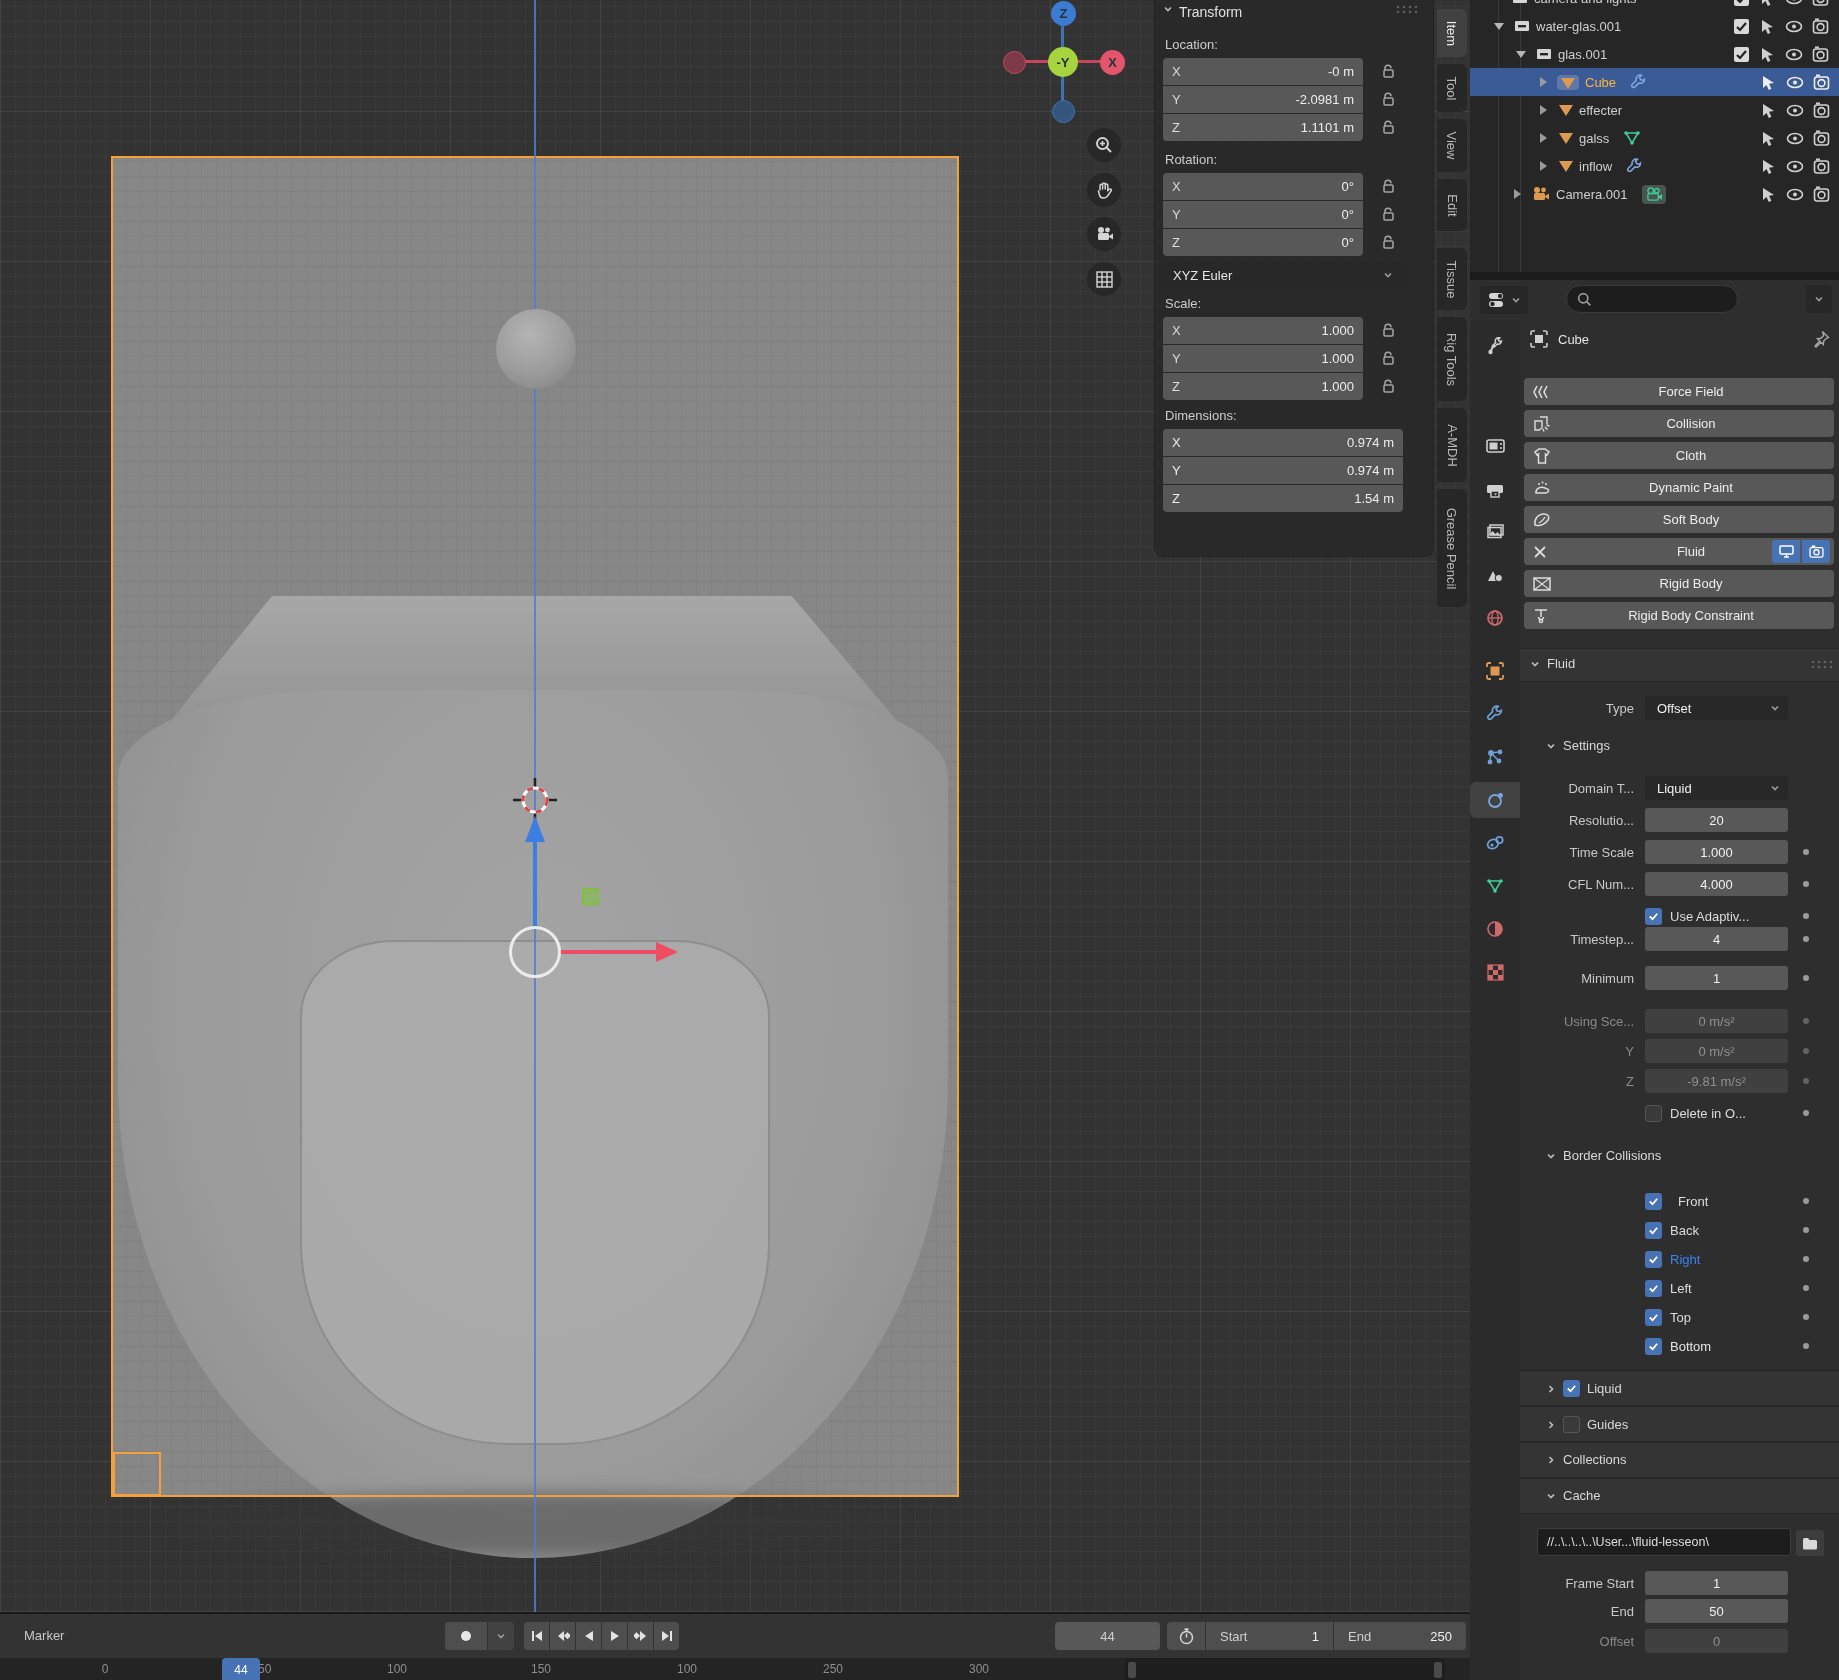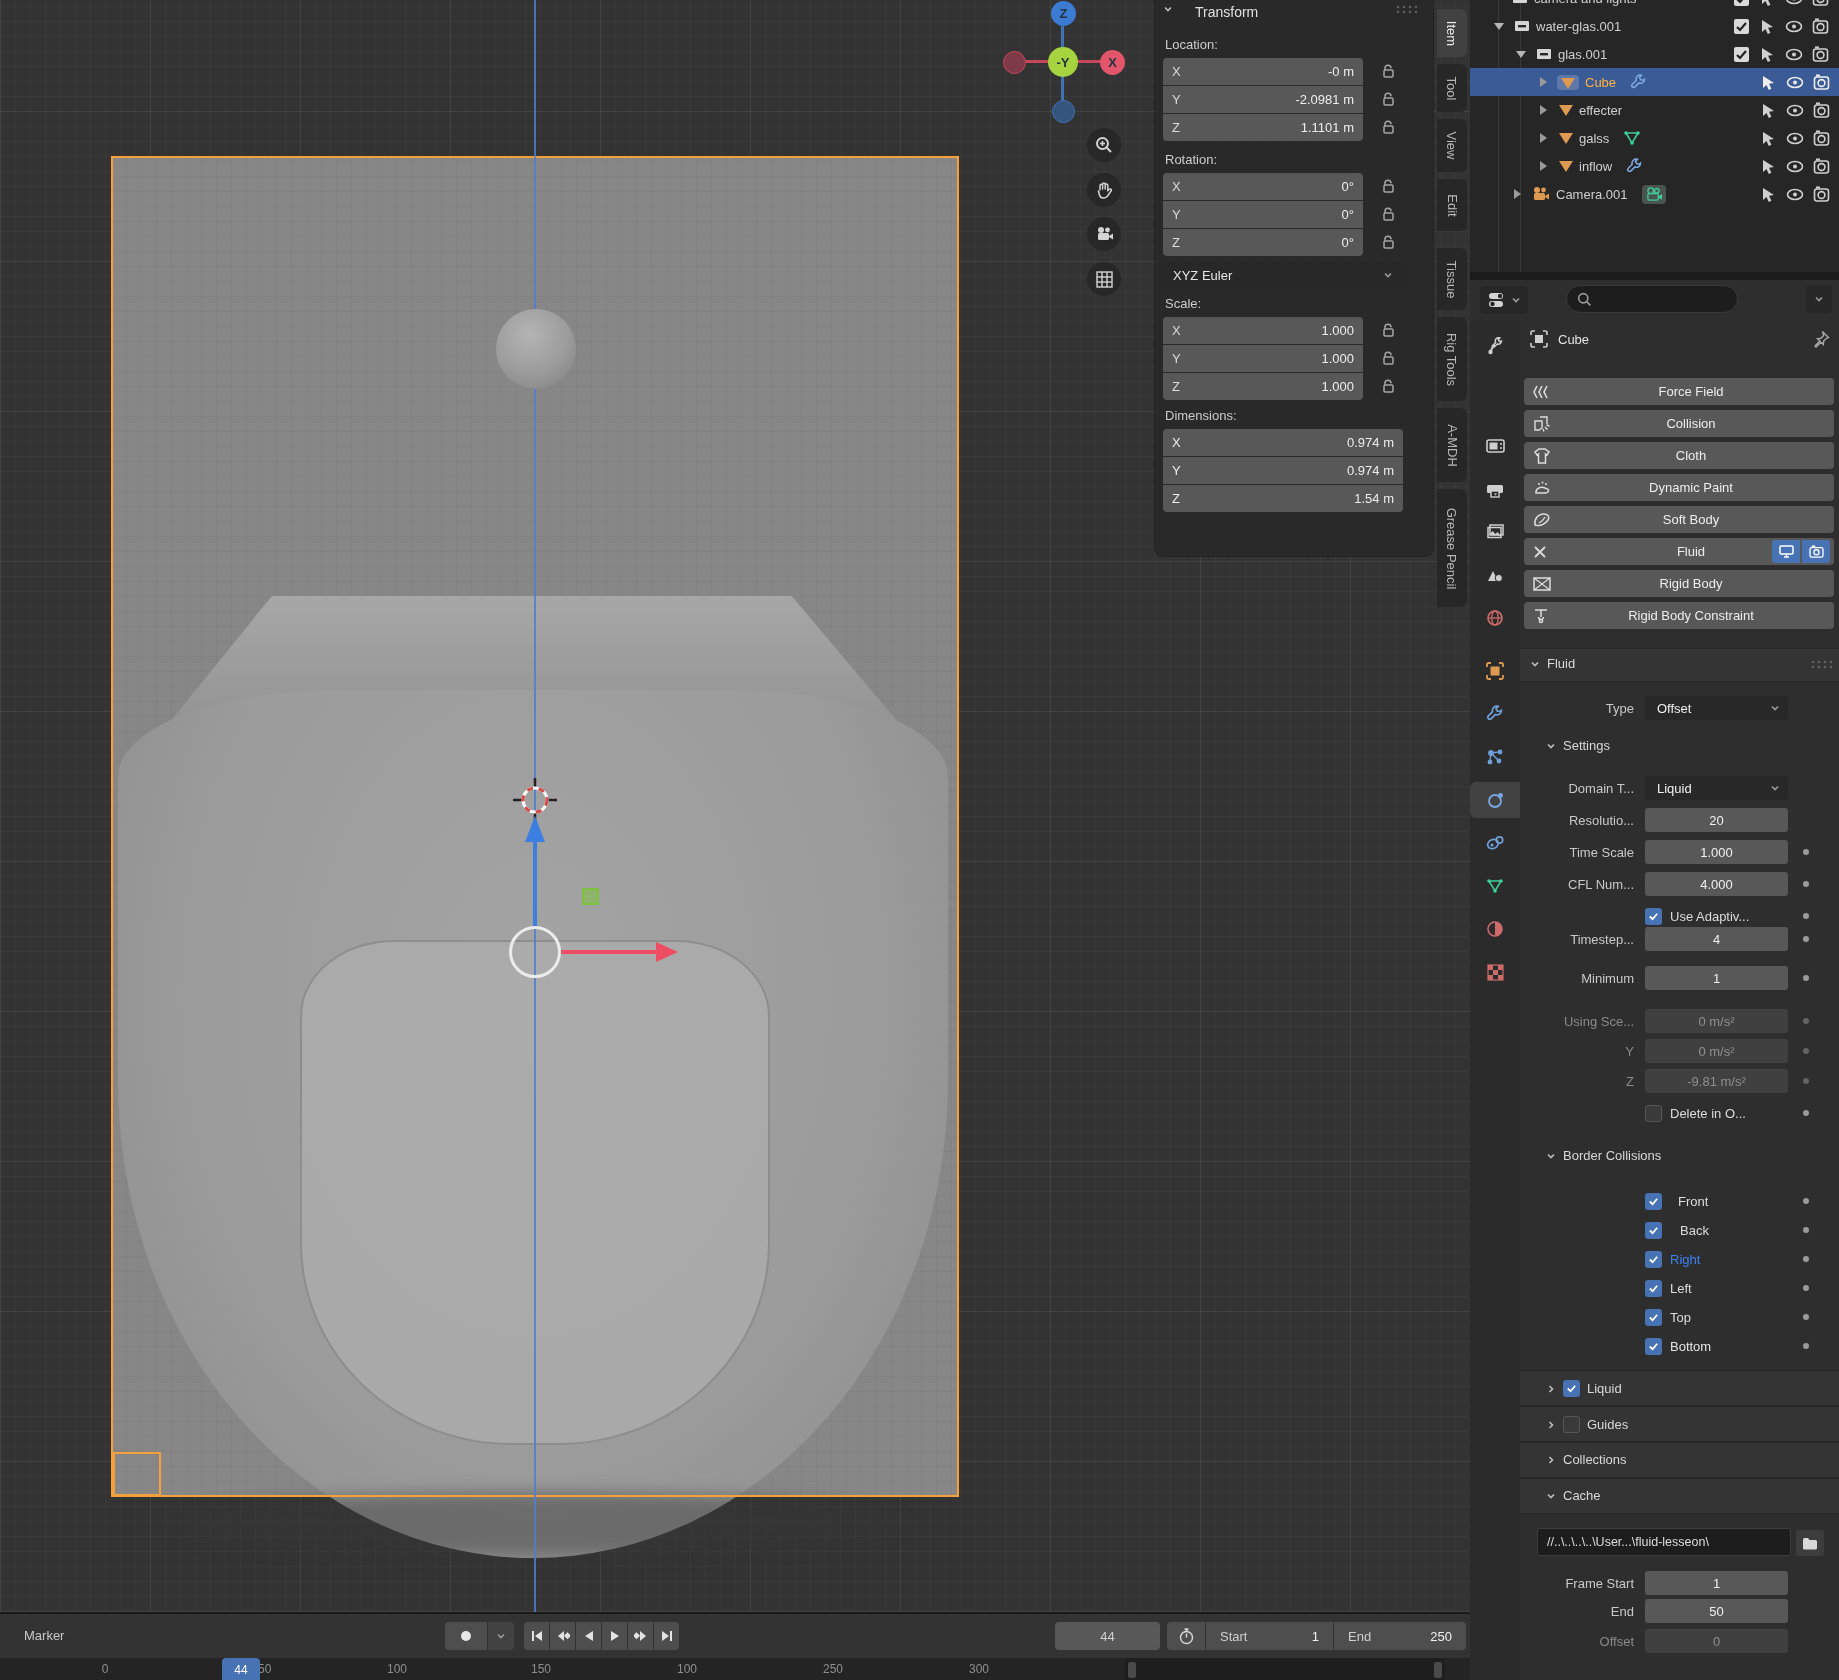--- a/index.html
+++ b/index.html
@@ -185,21 +185,21 @@
             <rect x="1" y="1" width="15" height="15"></rect>
             <line x1="6" y1="1" x2="6" y2="16"></line>
             <line x1="11" y1="1" x2="11" y2="16"></line>
             <line x1="1" y1="6" x2="16" y2="6"></line>
             <line x1="1" y1="11" x2="16" y2="11"></line>
           </g>
         </svg>
     </div>
 
     <div id="npanel" class="abs">
-      <div class="abs np-title" style="display:flex;align-items:flex-start;gap:22px">
+      <div class="abs np-title" style="display:flex;align-items:flex-start;gap:6px">
         <svg class="chev" viewBox="0 0 10 10">
             <polyline points="2,3.5 5,6.5 8,3.5" fill="none" stroke="#bdbdbd" stroke-width="1.6"></polyline>
           </svg>
         <span>Transform</span>
       </div>
       <svg class="grip abs" style="left:240px;top:5px" viewBox="0 0 22 10">
           <g fill="#8a8a8a">
             <circle cx="3" cy="2" r="1.3"></circle>
             <circle cx="9" cy="2" r="1.3"></circle>
             <circle cx="15" cy="2" r="1.3"></circle>
@@ -1064,21 +1064,21 @@
               <span class="chk">
                 <svg width="11" height="11" viewBox="0 0 12 12">
                   <polyline points="2,6 5,9 10,3" fill="none" stroke="#fff" stroke-width="2"></polyline>
                 </svg>
               </span>
               <span style="color:#dcdcdc">Front</span>
             </span>
             <span class="dot"></span>
           </div>
         <div class="fl-row" style="top:897px">
-            <span style="position:absolute;left:125px;display:flex;align-items:center;gap:18px">
+            <span style="position:absolute;left:125px;display:flex;align-items:center;gap:8px">
               <span class="chk">
                 <svg width="11" height="11" viewBox="0 0 12 12">
                   <polyline points="2,6 5,9 10,3" fill="none" stroke="#fff" stroke-width="2"></polyline>
                 </svg>
               </span>
               <span style="color:#dcdcdc">Back</span>
             </span>
             <span class="dot"></span>
           </div>
         <div class="fl-row" style="top:926px">

